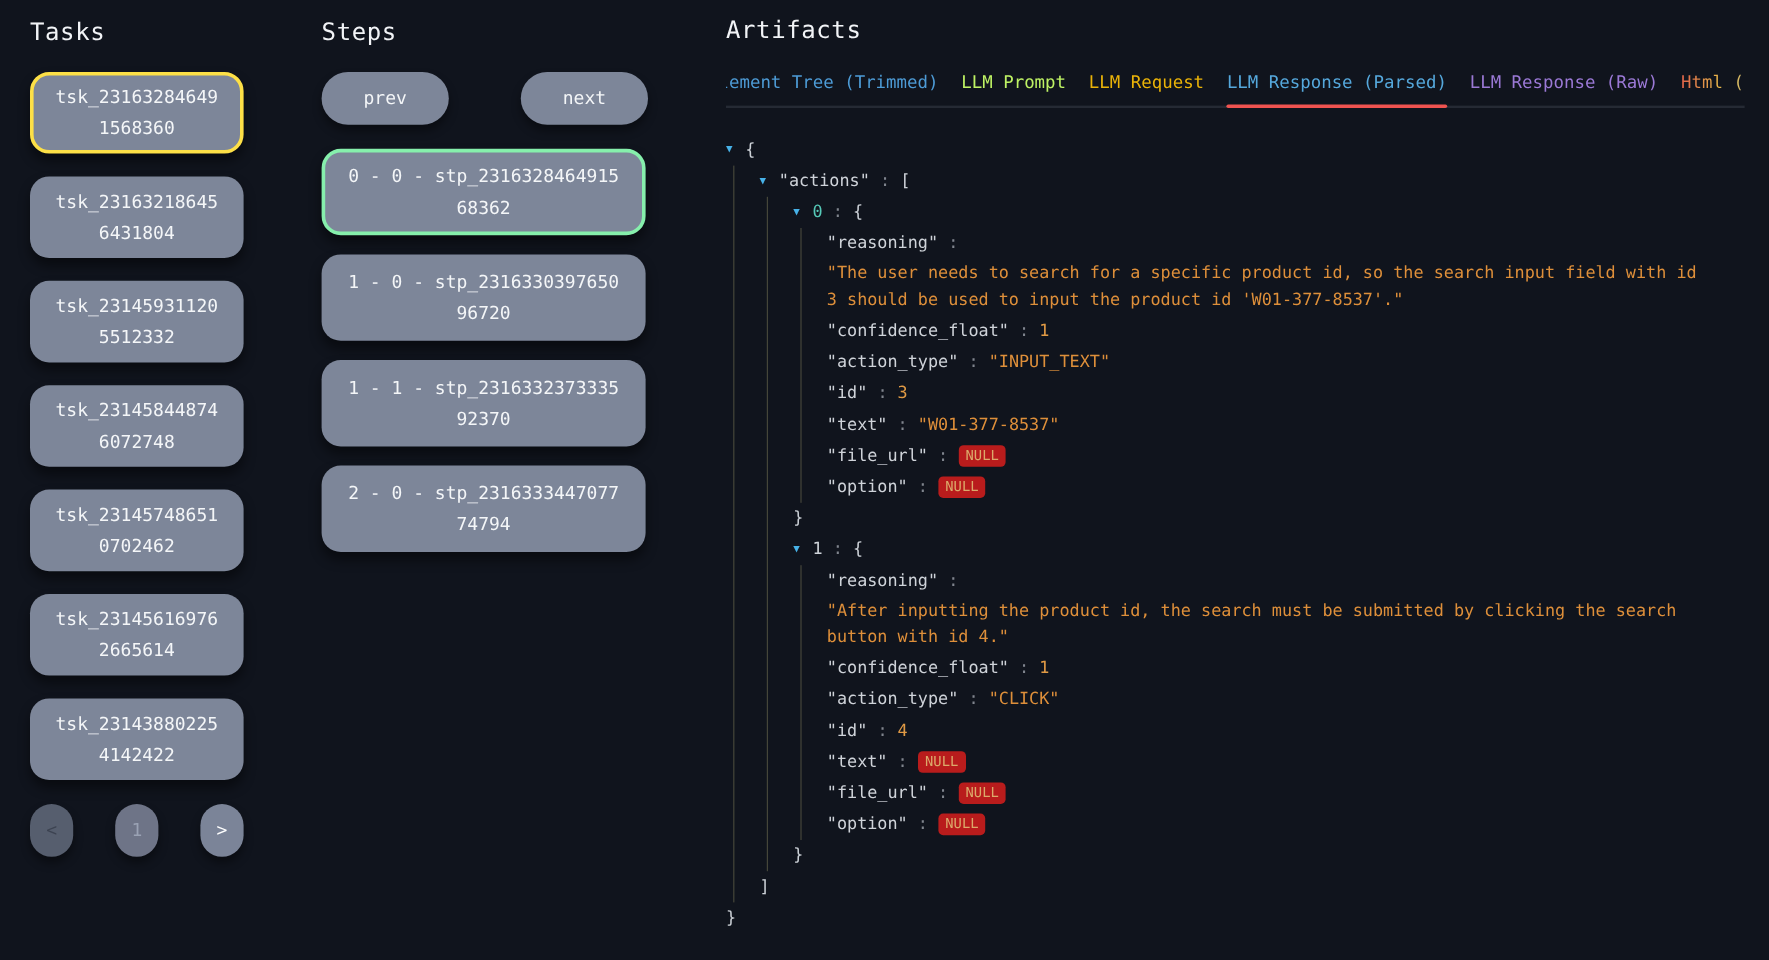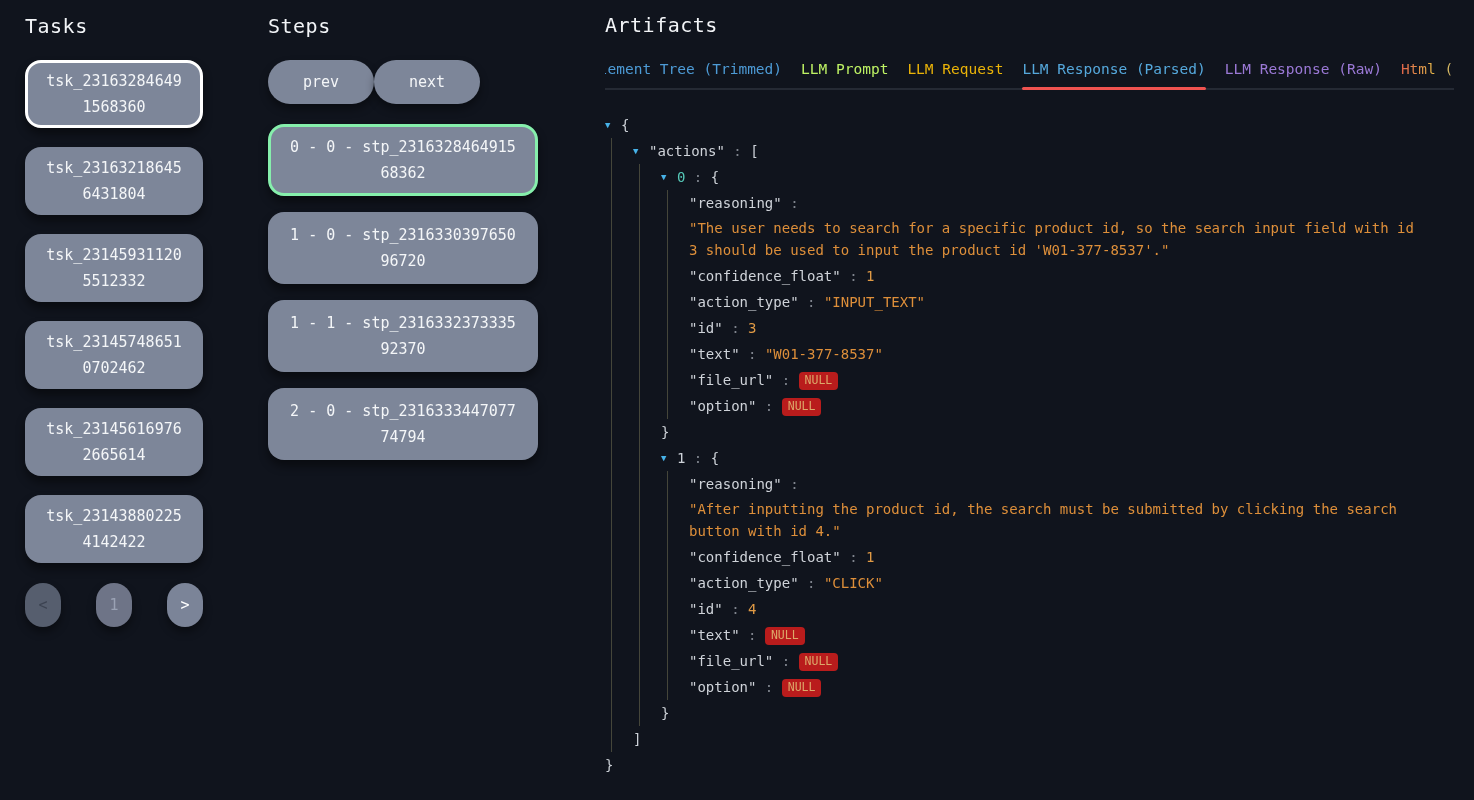--- a/index.html
+++ b/index.html
@@ -15,34 +15,34 @@
   
   .tasks-col { position:absolute; left:25px; top:14px; width:178px; }
   .task-list { margin-top:22px; }
   .task-btn {
     width:178px; min-height:68px; margin-bottom:19px;
     background:#7d8699; border:none; border-radius:16px;
     color:#f4f6f8; font-family:inherit; font-size:15px; line-height:26px;
     word-break:break-all; padding:8px 18px; cursor:pointer;
     box-shadow:0 6px 10px rgba(0,0,0,.45); display:block;
   }
-  .task-btn.selected { border:3px solid #ffffff; padding:5px 15px; }
+  .task-btn.selected { border:3px solid #fde047; padding:5px 15px; }
   .pagination { display:flex; justify-content:space-between; margin-top:20px; width:178px; padding:0 0 0 0; }
   .page-btn {
     width:36px; height:44px; border:none; border-radius:18px;
     font-family:inherit; font-size:15px; cursor:pointer;
     box-shadow:0 5px 8px rgba(0,0,0,.4);
   }
   .page-btn.prev { background:#565e6e; color:#3c4351; }
   .page-btn.current { background:#6e7487; color:#9aa2b4; }
   .page-btn.next { background:#7b8498; color:#ffffff; }
 
   
   .steps-col { position:absolute; left:268px; top:14px; width:272px; }
-  .step-nav { display:flex; margin-top:22px; margin-bottom:20px; }
+  .step-nav { display:flex; justify-content:space-between; margin-top:22px; margin-bottom:20px; }
   .nav-btn {
     width:106px; height:44px; border:none; border-radius:22px;
     background:#7d8699; color:#f4f6f8; font-family:inherit; font-size:15px;
     cursor:pointer; box-shadow:0 5px 8px rgba(0,0,0,.4);
   }
   .step-btn {
     width:270px; min-height:72px; margin-bottom:16px;
     background:#7d8699; border:none; border-radius:16px;
     color:#f4f6f8; font-family:inherit; font-size:15px; line-height:26px;
     padding:10px 20px; cursor:pointer; word-break:break-all;
@@ -89,20 +89,21 @@
 </style>
 </head>
 <body>
 
 <div class="tasks-col">
   <div class="col-title">Tasks</div>
   <div class="task-list">
       <button class="task-btn selected">tsk_231632846491568360</button>
       <button class="task-btn">tsk_231632186456431804</button>
       <button class="task-btn">tsk_231459311205512332</button>
+      <button class="task-btn">tsk_231458448746072748</button>
       <button class="task-btn">tsk_231457486510702462</button>
       <button class="task-btn">tsk_231456169762665614</button>
       <button class="task-btn">tsk_231438802254142422</button>
     </div>
   <div class="pagination">
     <button class="page-btn prev">&lt;</button>
     <button class="page-btn current">1</button>
     <button class="page-btn next">&gt;</button>
   </div>
 </div>

